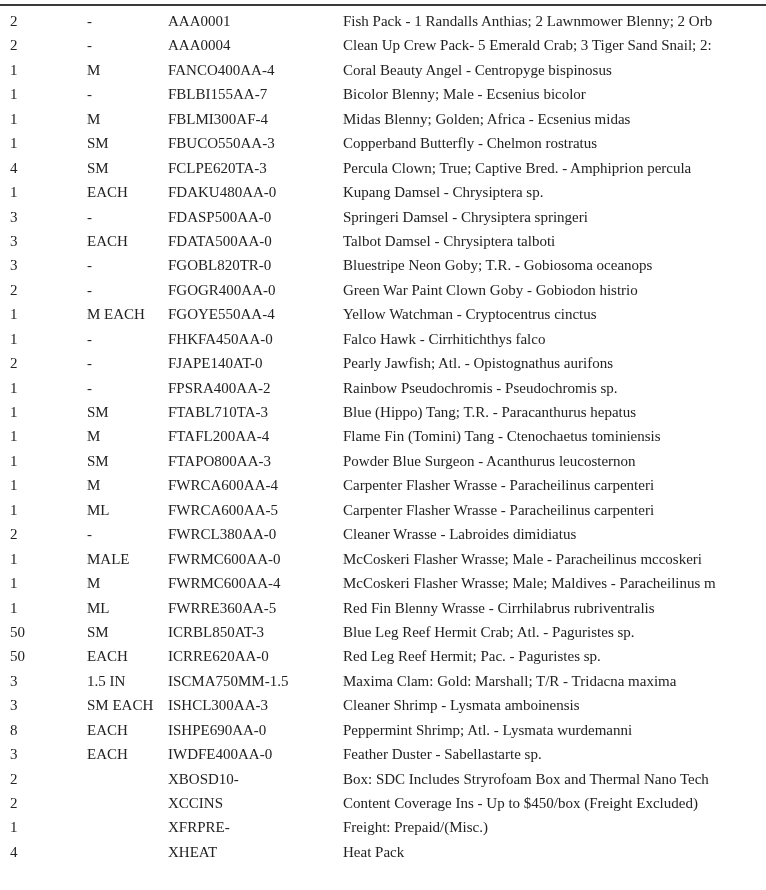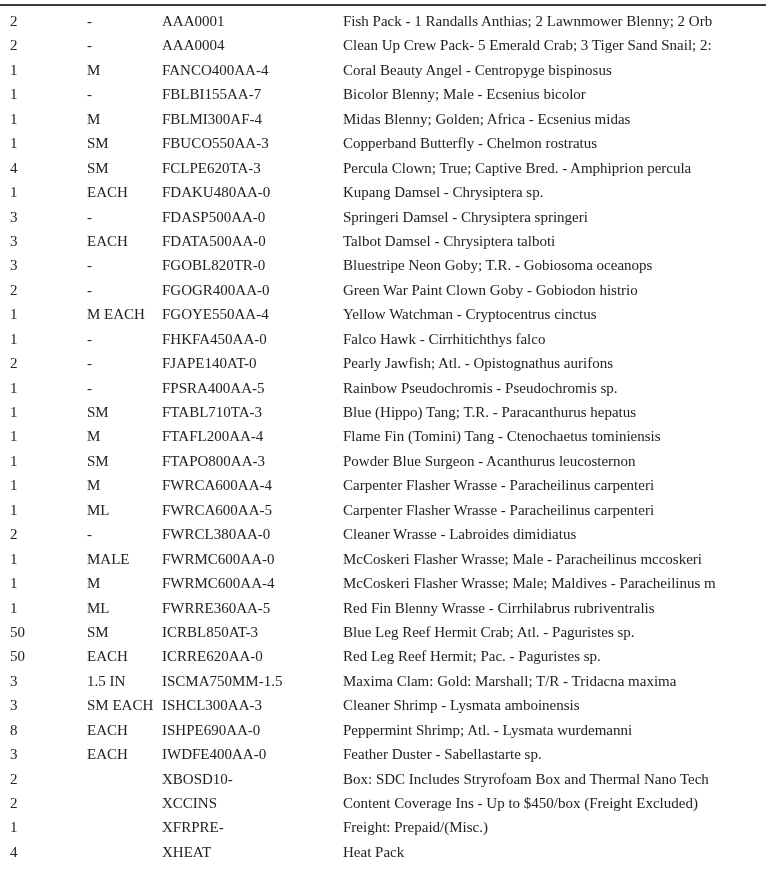--- a/index.html
+++ b/index.html
@@ -37,21 +37,21 @@
     .cell {
       position: absolute;
       top: 0;
       font-size: 15px;
       line-height: 24px;
       overflow: hidden;
       white-space: nowrap;
     }
     .c-qty  { left: 10px;  width: 70px; }
     .c-size { left: 87px;  width: 73px; }
-    .c-sku  { left: 162px; width: 148px; }
+    .c-sku  { left: 168px; width: 148px; }
     .c-desc { left: 319px; width: 447px; margin-left: 24px; }
   </style>
 </head>
 <body>
 
 <div class="top-rule"></div>
 
 <div class="table" id="order-table">
 
   <div class="row">
@@ -155,21 +155,21 @@
   <div class="row">
     <span class="cell c-qty">2</span>
     <span class="cell c-size">-</span>
     <span class="cell c-sku">FJAPE140AT-0</span>
     <span class="cell c-desc">Pearly Jawfish; Atl. - Opistognathus aurifons</span>
   </div>
 
   <div class="row">
     <span class="cell c-qty">1</span>
     <span class="cell c-size">-</span>
-    <span class="cell c-sku">FPSRA400AA-5</span>
+    <span class="cell c-sku">FPSRA400AA-2</span>
     <span class="cell c-desc">Rainbow Pseudochromis - Pseudochromis sp.</span>
   </div>
 
   <div class="row">
     <span class="cell c-qty">1</span>
     <span class="cell c-size">SM</span>
     <span class="cell c-sku">FTABL710TA-3</span>
     <span class="cell c-desc">Blue (Hippo) Tang; T.R. - Paracanthurus hepatus</span>
   </div>
 

